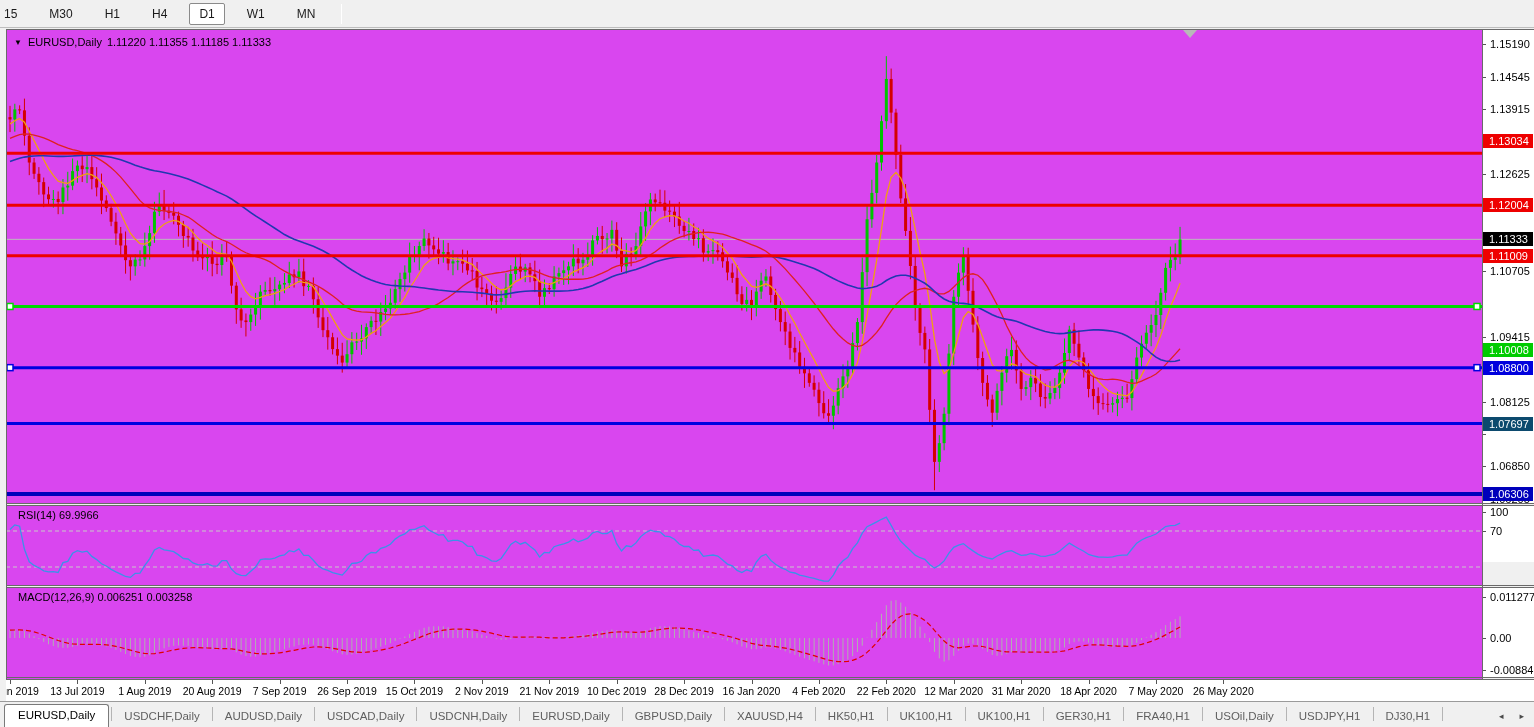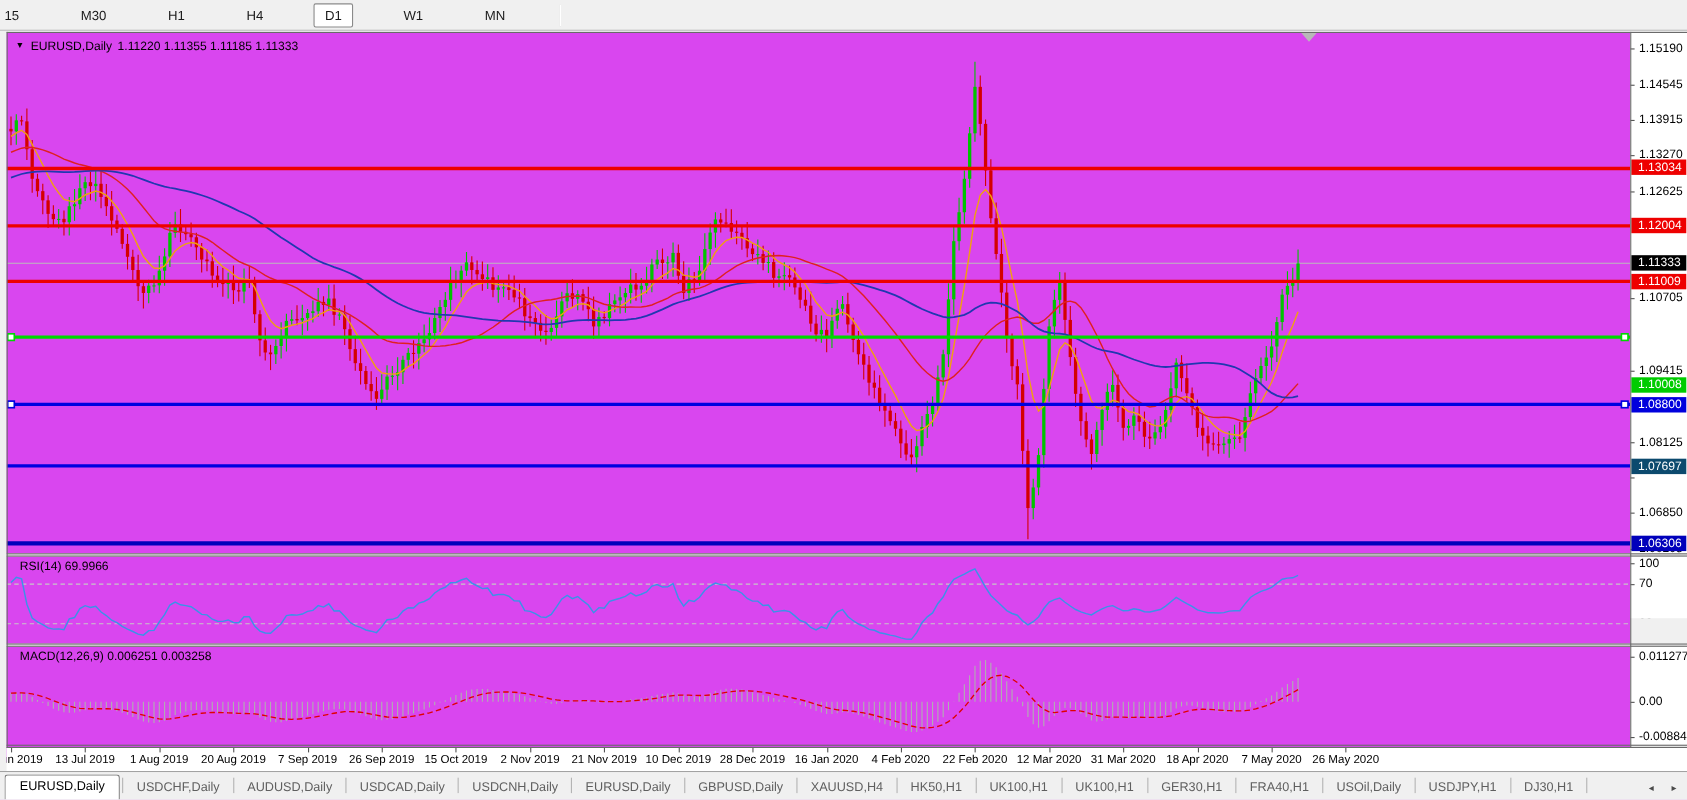--- a/index.html
+++ b/index.html
@@ -2,21 +2,21 @@
 <html><head>
 <meta charset="utf-8">
 <style>
   * { box-sizing: border-box; margin: 0; padding: 0; }
   html,body { width:1534px; height:727px; overflow:hidden; }
   body { font-family:"Liberation Sans", sans-serif; background:#f0f0f0; }
   #screen { position:relative; width:1534px; height:727px; background:#f0f0f0; overflow:hidden; }
 
   
   #toolbar { position:absolute; left:0; top:0; width:1534px; height:28px; background:#f0f0f0;
-             display:flex; align-items:center; border-bottom:1px solid #bdbdbd;gap:24px; }
+             display:flex; align-items:center; border-bottom:1px solid #bdbdbd; }
   .tf-btn { font-size:12px; color:#1a1a1a; padding:3px 9px; margin-left:12px; cursor:default;
             border:1px solid transparent; white-space:nowrap; }
   .tf-btn:first-child { margin-left:1px; padding-left:2px; }
   .tf-btn.active { background:#ffffff; border:1px solid #8a8a8a; border-radius:2px; }
   .tf-sep { width:1px; height:20px; background:#c2c2c2; border-right:1px solid #ffffff; margin-left:16px; }
 
   
   .hline, .vline { position:absolute; background:#6a6a6a; }
 
   .panel { position:absolute; background:#d946ef; overflow:hidden; }
@@ -862,21 +862,21 @@
       <div class="tick-dash" style="top: 307px;"></div>
       <div class="tick-label" style="top: 301px;">1.09415</div>
       <div class="tick-dash" style="top: 372px;"></div>
       <div class="tick-label" style="top: 366px;">1.08125</div>
       <div class="tick-dash" style="top: 404px;"></div>
       <div class="tick-label" style="top: 390px; text-align: center;">1.07495</div>
       <div class="tick-dash" style="top: 436px;"></div>
       <div class="tick-label" style="top: 430px;">1.06850</div>
       <div class="tick-dash" style="top: 469px;"></div>
       <div class="tick-label" style="top: 463px;">1.06205</div>
-      <div class="badge" style="top: 115px; background: rgb(238, 0, 0);">1.13034</div>
+      <div class="badge" style="top: 104px; background: rgb(238, 0, 0);">1.13034</div>
       <div class="badge" style="top: 168px; background: rgb(238, 0, 0);">1.12004</div>
       <div class="badge" style="top: 219px; background: rgb(238, 0, 0);">1.11009</div>
       <div class="badge" style="top: 269px; background: rgb(0, 204, 0); margin-top: 44px;">1.10008</div>
       <div class="badge" style="top: 331px; background: rgb(0, 0, 221);">1.08800</div>
       <div class="badge" style="top: 387px; background: #0c4a6e;">1.07697</div>
       <div class="badge" style="top: 457px; background: rgb(0, 0, 187);">1.06306</div>
       <div class="badge" style="top: 202px; background: rgb(0, 0, 0);">1.11333</div>
     </div>
   <div class="axis-col" id="rsi-axis" style="top:506px; height:56px;">
       <div class="tick-dash" style="top: 6px;"></div>

